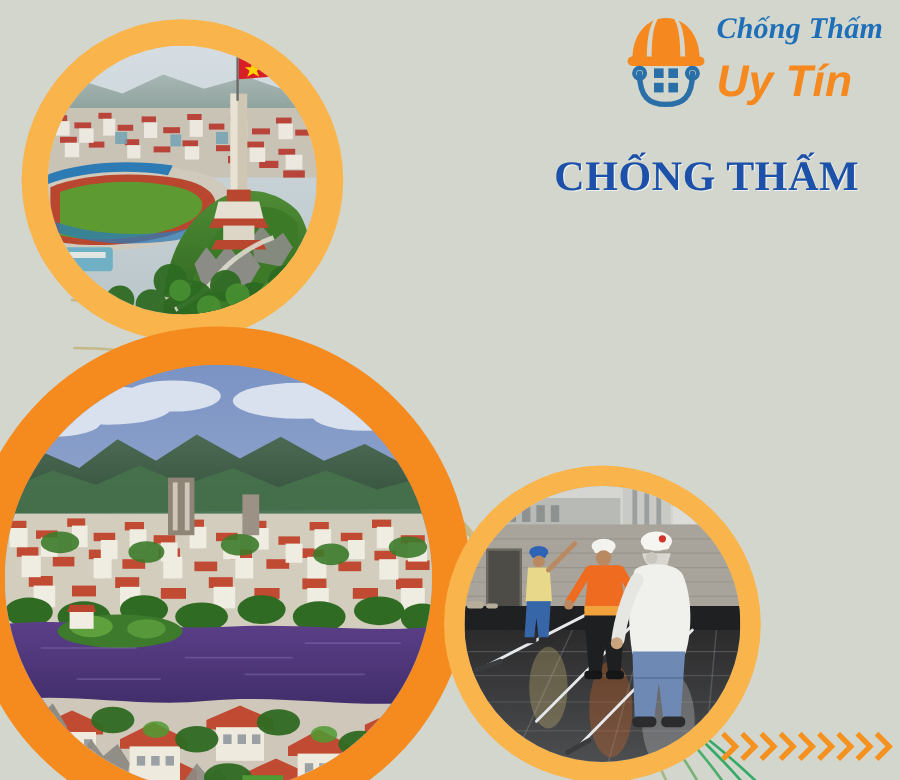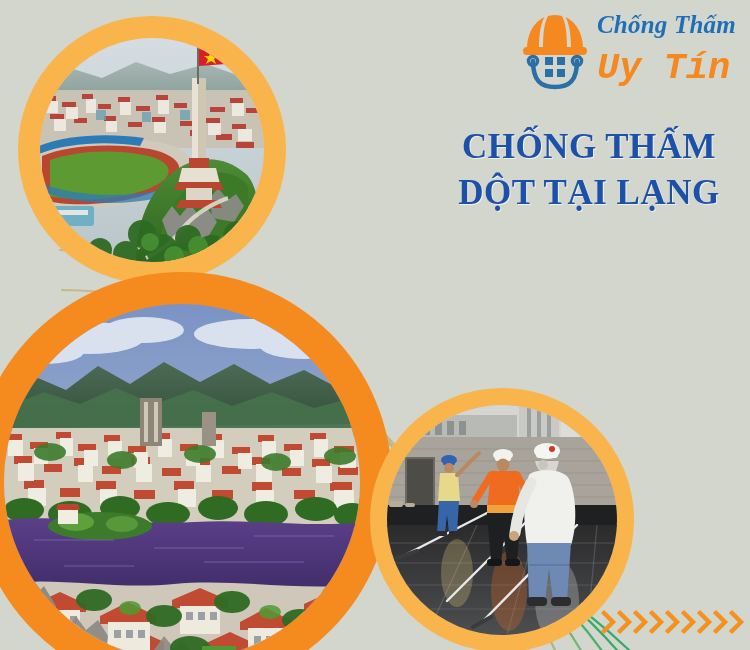--- a/index.html
+++ b/index.html
@@ -60,21 +60,21 @@
   }
   .logo-mark { width:80px; height:90px; flex:0 0 80px; }
   .logo-text { margin-left:2px; }
   .logo-line1 {
     font-family:"Liberation Serif", serif;
     font-style:italic; font-weight:bold;
     font-size:25px; color:#1f6fb8;
     letter-spacing:.2px; line-height:1;
   }
   .logo-line2 {
-    font-family:Liberation Mono, monospace;
+    font-family:Liberation Sans, sans-serif;
     font-style:italic; font-weight:bold;
     font-size:37px; color:#f5891f;
     line-height:1.05; margin-top:12px;
   }
 
   
   .headline {
     position:absolute; left:430px; top:124px;
     width:318px; text-align:center;
     font-family:"Liberation Serif", serif;
@@ -573,21 +573,20 @@
       <rect x="42" y="64" width="8" height="8" fill="#2a6fa8"></rect>
     </svg>
     <div class="logo-text">
       <div class="logo-line1">Chống Thấm</div>
       <div class="logo-line2">Uy Tín</div>
     </div>
   </div>
 
   <div class="headline">
     <div>CHỐNG THẤM</div>
-    <div>DỘT TẠI LẠNG</div>
   </div>
 
   <div class="chevrons">
     <svg viewBox="0 0 148 34" width="148" height="34">
       <g fill="none" stroke="#f5921f" stroke-width="4.4" stroke-linecap="square" stroke-linejoin="miter">
         <polyline points="3,8 12,17 3,26"></polyline>
         <polyline points="19,8 28,17 19,26"></polyline>
         <polyline points="35,8 44,17 35,26"></polyline>
         <polyline points="51,8 60,17 51,26"></polyline>
         <polyline points="67,8 76,17 67,26"></polyline>

